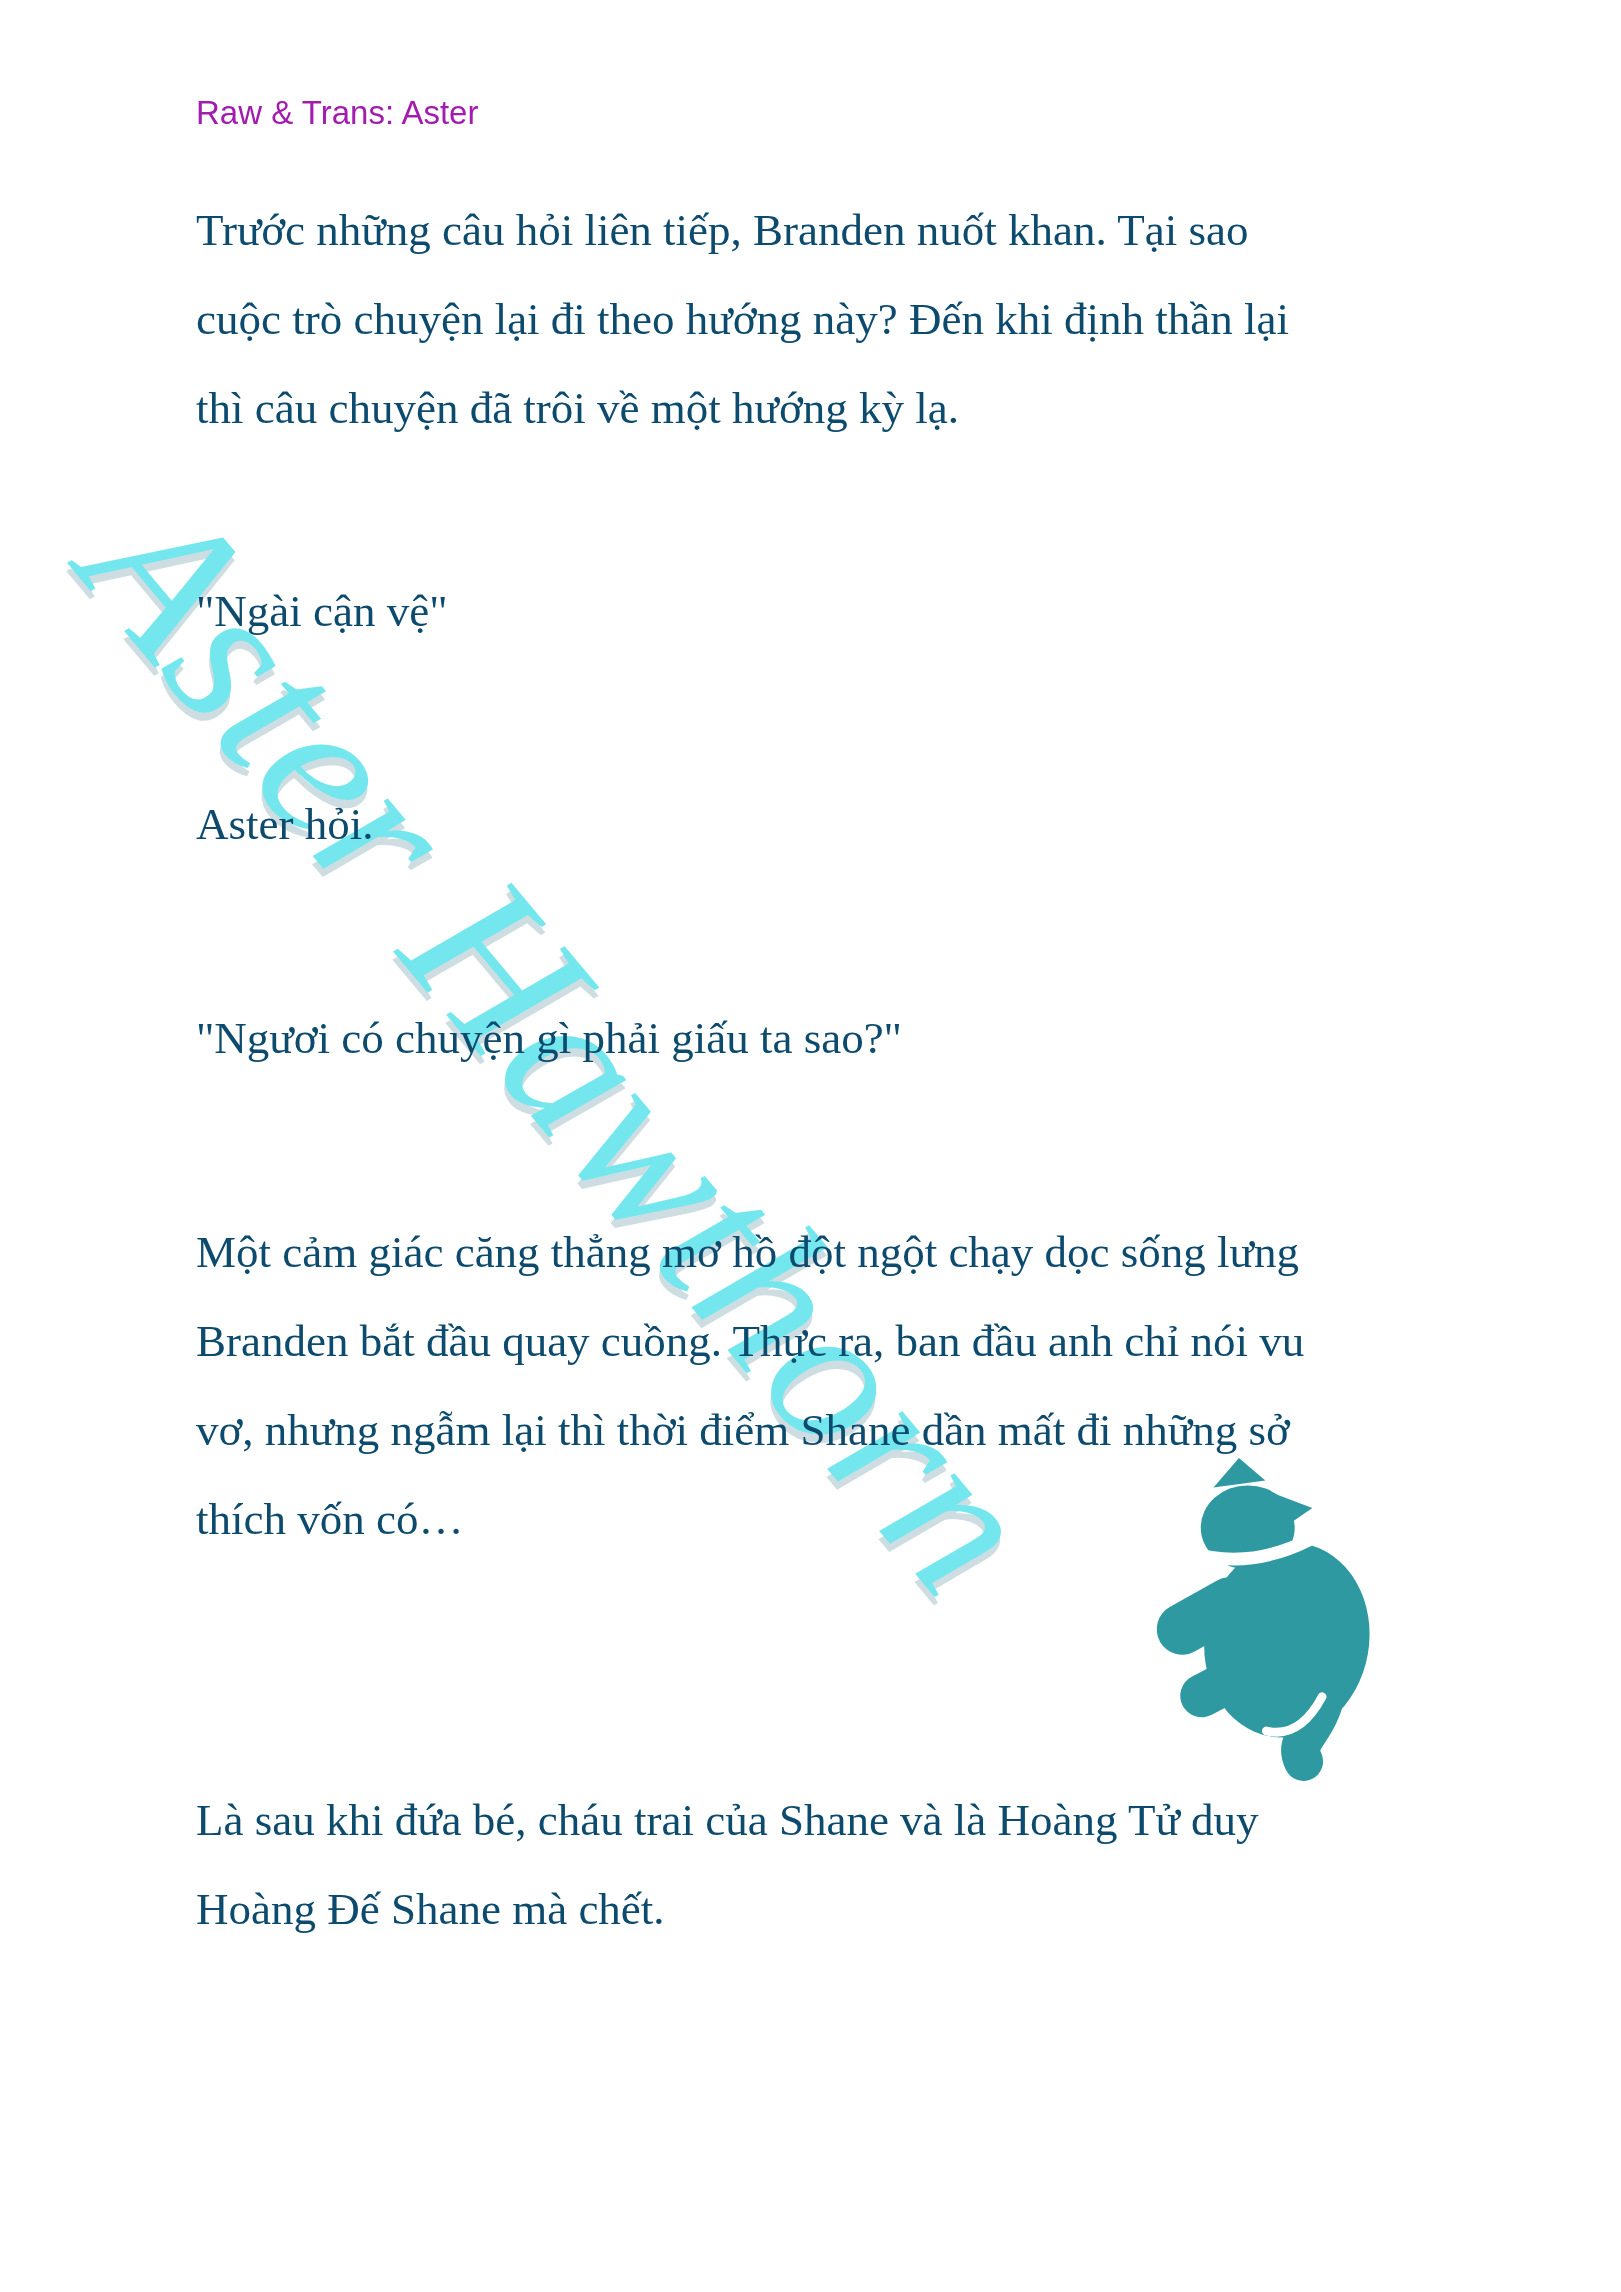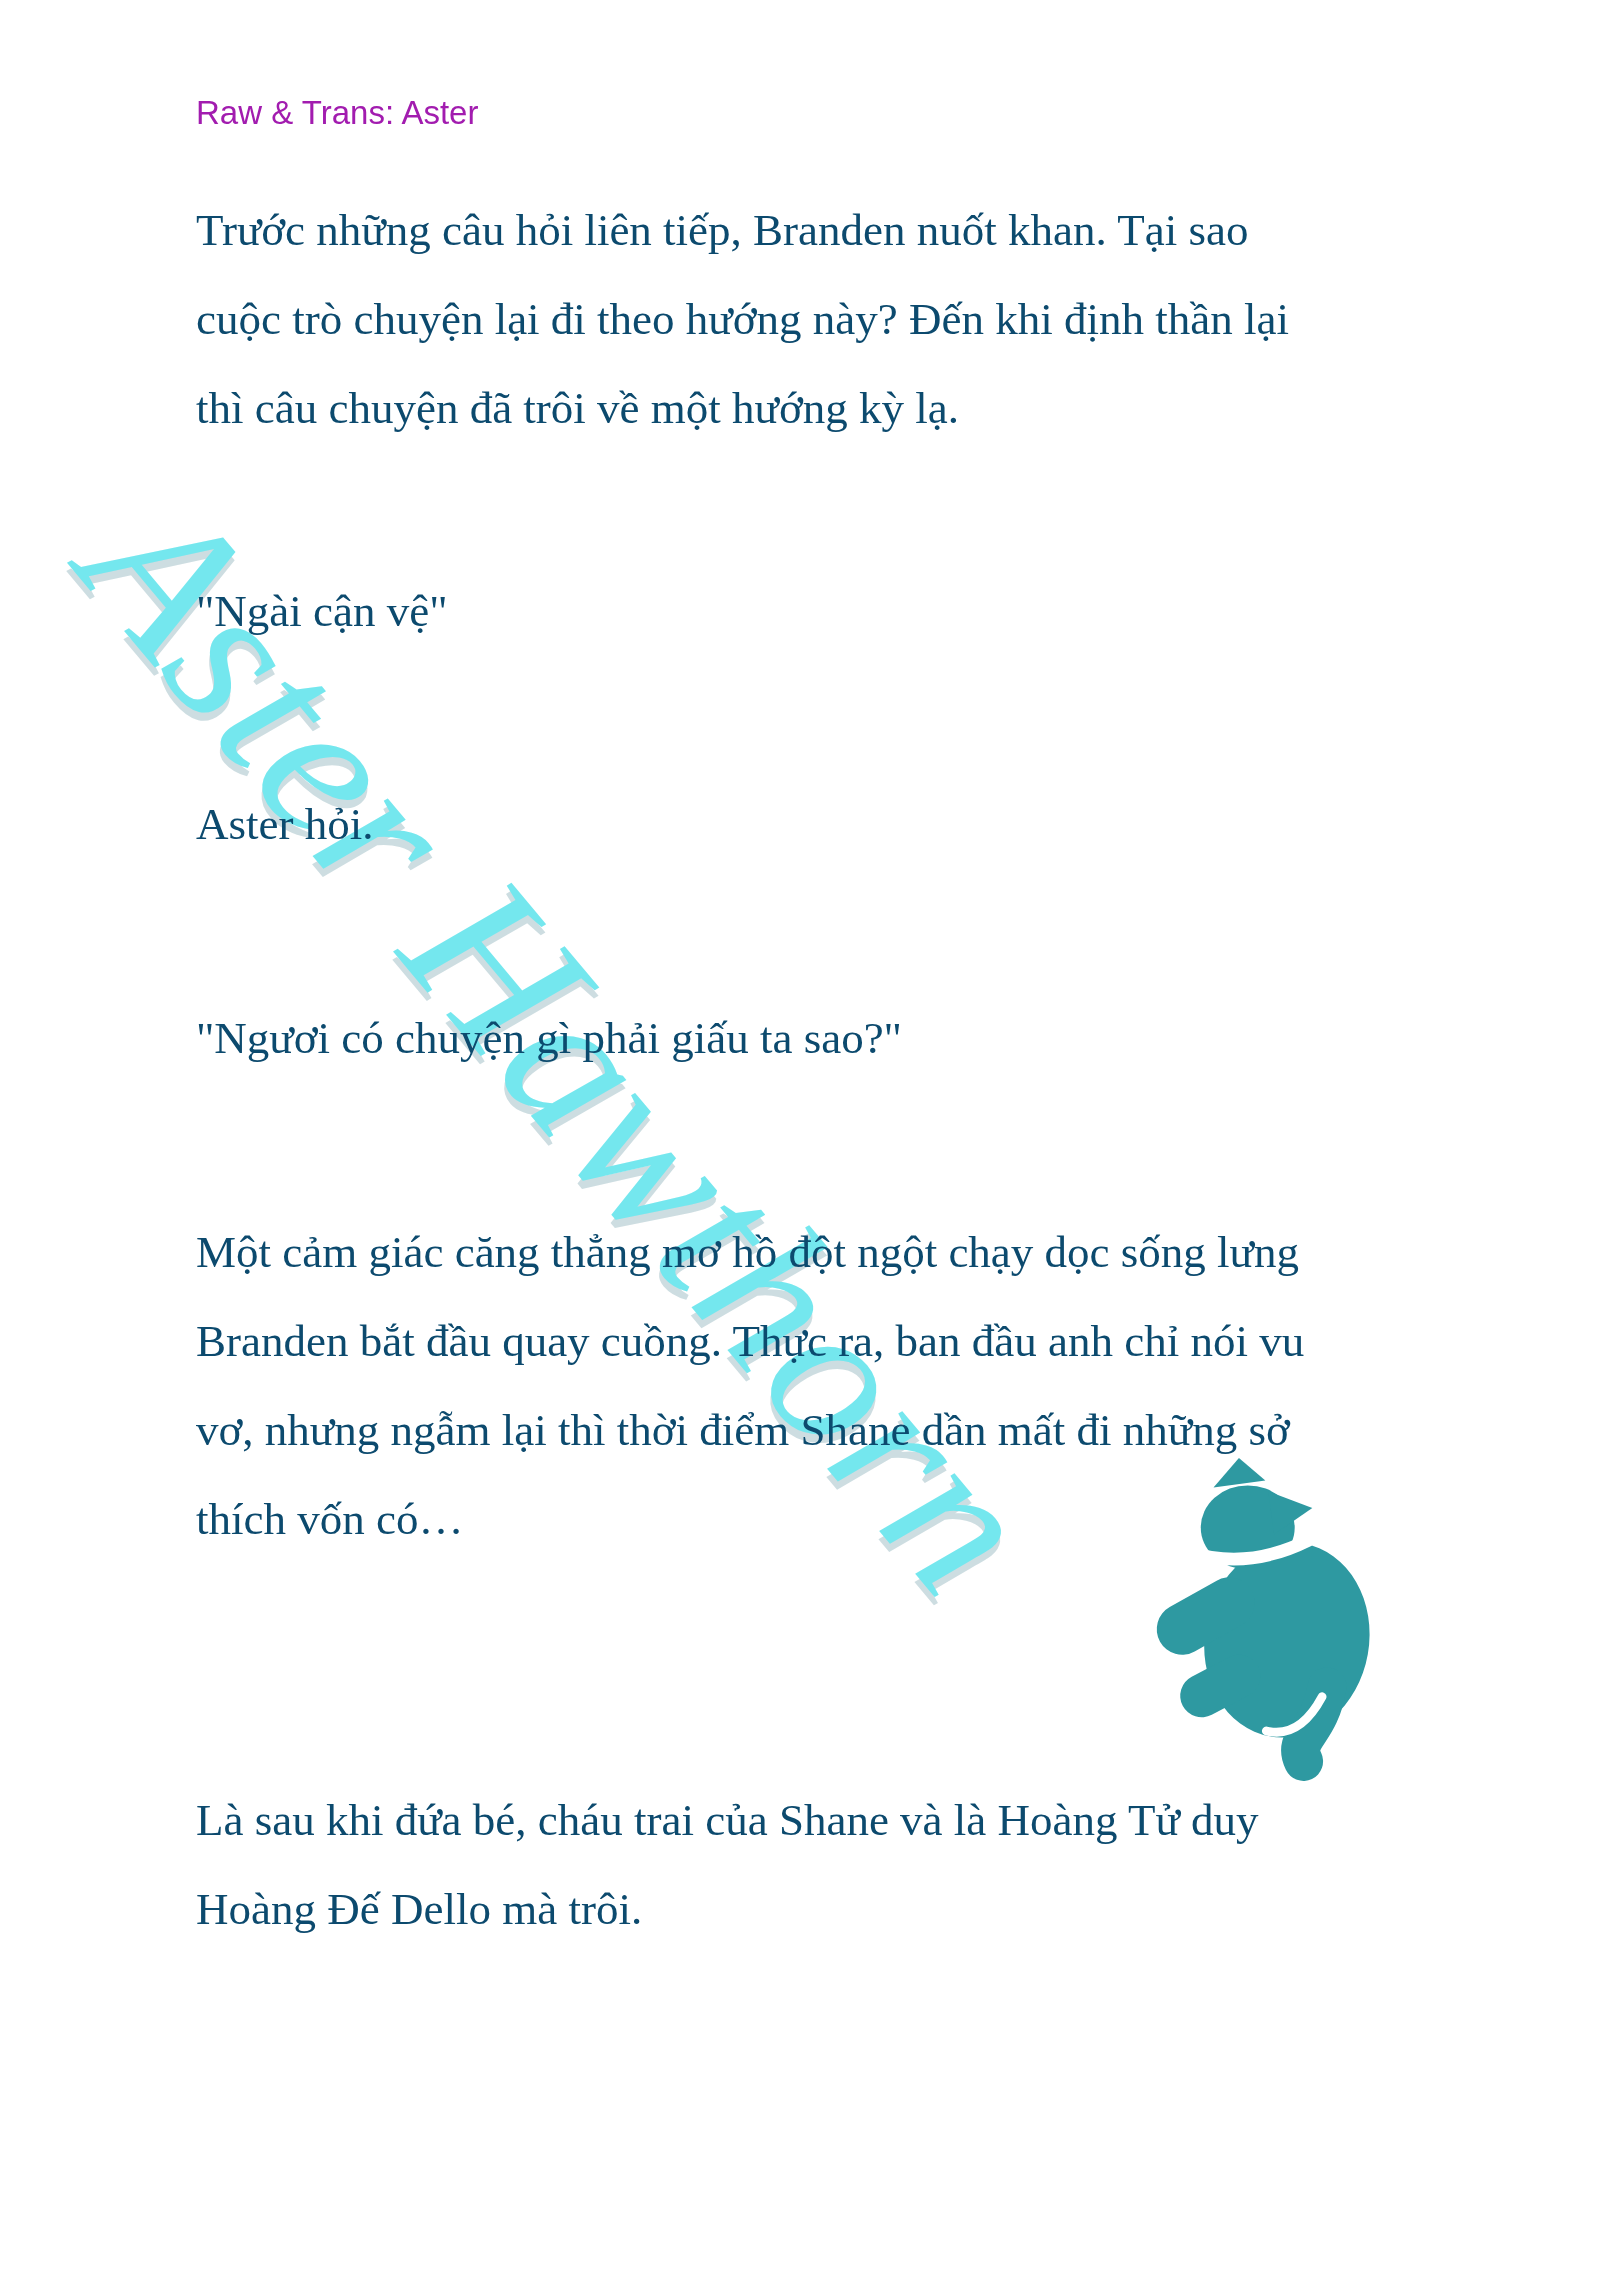--- a/index.html
+++ b/index.html
@@ -101,18 +101,18 @@
         <div class="line">"Ngươi có chuyện gì phải giấu ta sao?"</div>
       </div>
       <div class="para" style="top: 1208px;">
         <div class="line">Một cảm giác căng thẳng mơ hồ đột ngột chạy dọc sống lưng</div>
         <div class="line">Branden bắt đầu quay cuồng. Thực ra, ban đầu anh chỉ nói vu</div>
         <div class="line">vơ, nhưng ngẫm lại thì thời điểm Shane dần mất đi những sở</div>
         <div class="line">thích vốn có…</div>
       </div>
       <div class="para" style="top: 1776px;">
         <div class="line">Là sau khi đứa bé, cháu trai của Shane và là Hoàng Tử duy</div>
-        <div class="line">Hoàng Đế Dello mà trôi.</div>
+        <div class="line">Hoàng Đế Shane mà chết.</div>
       </div>
     </div>
 
 </div>
 
 
 </body></html>

